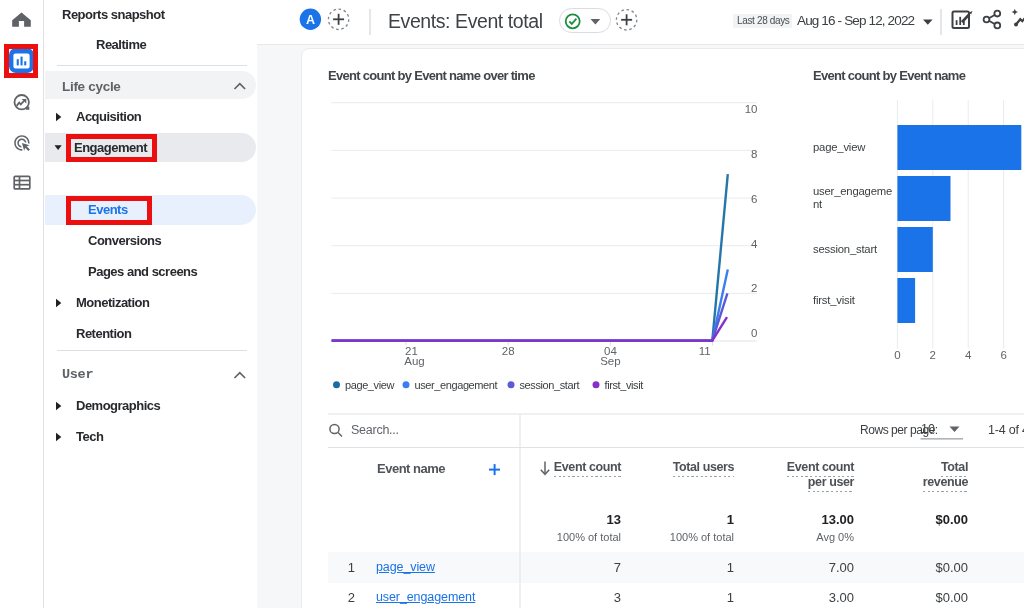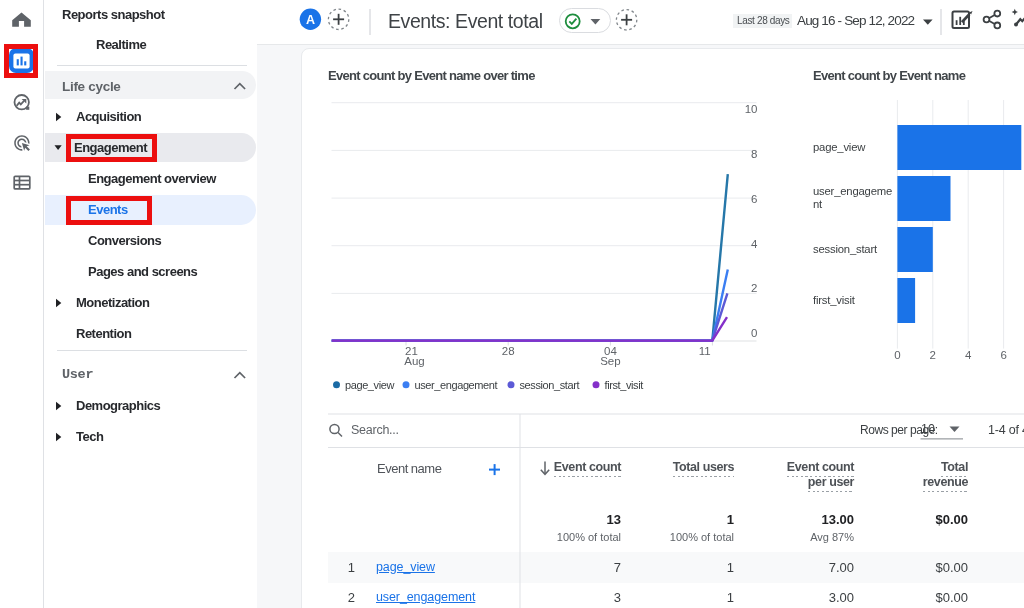--- a/index.html
+++ b/index.html
@@ -32,21 +32,20 @@
 
 <div class="ab sidebar">
   <div class="sb-item" style="left:17px; top:5px;text-align:center;">Reports snapshot</div>
   <div class="sb-item" style="left:17px; top:35px;margin-left:34px;">Realtime</div>
   <div class="divider" style="top:65px;"></div>
   <div class="pill" style="top:71px; height:28px; background:#f2f3f5;"></div>
   <div class="sb-head" style="left:17px; top:77px;">Life cycle</div>
   <div class="sb-item" style="left:31px; top:107px;">Acquisition</div>
   <div class="pill" style="top:133px; height:29px; background:#e9eaee;"></div>
   <div class="sb-item" style="left:29px; top:138px;">Engagement</div>
-  <div class="sb-item" style="left:43px; top:169px;">Engagement overview</div>
   <div class="pill" style="top:195px; height:30px; background:#e8f0fe;"></div>
   <div class="sb-item" style="left:43px; top:200px; color:#1a73e8;">Events</div>
   <div class="sb-item" style="left:43px; top:231px;">Conversions</div>
   <div class="sb-item" style="left:43px; top:262px;">Pages and screens</div>
   <div class="sb-item" style="left:31px; top:293px;">Monetization</div>
   <div class="sb-item" style="left:31px; top:324px;">Retention</div>
   <div class="divider" style="top:350px;"></div>
   <div class="sb-head" style="left:17px; top:365px;font-family:Liberation Mono, monospace;">User</div>
   <div class="sb-item" style="left:31px; top:396px;">Demographics</div>
   <div class="sb-item" style="left:31px; top:427px;">Tech</div>
@@ -223,32 +222,32 @@
 
   <line x1="489" y1="469.6" x2="500" y2="469.6" stroke="#1a73e8" stroke-width="2"></line>
   <line x1="494.6" y1="464.1" x2="494.6" y2="475.1" stroke="#1a73e8" stroke-width="2"></line>
 </svg>
 
 <div class="t" style="left:351px; top:423px; font-size:12.5px; color:#5f6368; letter-spacing:-0.25px;">Search...</div>
 <div class="t" style="left:836px; top:423px; font-size:12px; color:#3c4043; letter-spacing:-0.45px;margin-left:24px;">Rows per page:</div>
 <div class="t" style="left:921px; top:422px; font-size:12.5px; color:#3c4043;">10</div>
 <div class="t" style="left:988px; top:423px; font-size:12.5px; color:#3c4043; letter-spacing:-0.2px;">1-4 of 4</div>
 
-<div class="t" style="left:377px; top:461px; font-size:13px; font-weight:400; color:#50545a; letter-spacing:-0.5px;">Event name</div>
+<div class="t" style="left:377px; top:461px; font-size:13px; font-weight:700; color:#50545a; letter-spacing:-0.5px;">Event name</div>
 <div class="hdr" style="left:520px; width:101px; top:460px;"><span>Event count</span></div>
 <div class="hdr" style="left:633px; width:101px; top:460px;"><span>Total users</span></div>
 <div class="hdr" style="left:753px; width:101px; top:460px;"><span>Event count</span><br><span>per user</span></div>
 <div class="hdr" style="left:867px; width:101px; top:460px;"><span>Total</span><br><span>revenue</span></div>
 
 <div class="num numb" style="left:520px; width:101px; top:512px;">13</div>
 <div class="sub" style="left:520px; width:101px; top:531px;">100% of total</div>
 <div class="num numb" style="left:633px; width:101px; top:512px;">1</div>
 <div class="sub" style="left:633px; width:101px; top:531px;">100% of total</div>
 <div class="num numb" style="left:753px; width:101px; top:512px;">13.00</div>
-<div class="sub" style="left:753px; width:101px; top:531px;">Avg 87%</div>
+<div class="sub" style="left:753px; width:101px; top:531px;">Avg 0%</div>
 <div class="num numb" style="left:867px; width:101px; top:512px;">$0.00</div>
 
 <div class="ab" style="left:328px; top:552px; width:696px; height:31px; background:#f8f9fa;"></div>
 <div class="num" style="left:343px; width:12px; top:559.5px;">1</div>
 <div class="t link" style="left:376px; top:559.5px;">page_view</div>
 <div class="num" style="left:520px; width:101px; top:559.5px;">7</div>
 <div class="num" style="left:633px; width:101px; top:559.5px;">1</div>
 <div class="num" style="left:753px; width:101px; top:559.5px;">7.00</div>
 <div class="num" style="left:867px; width:101px; top:559.5px;">$0.00</div>
 

